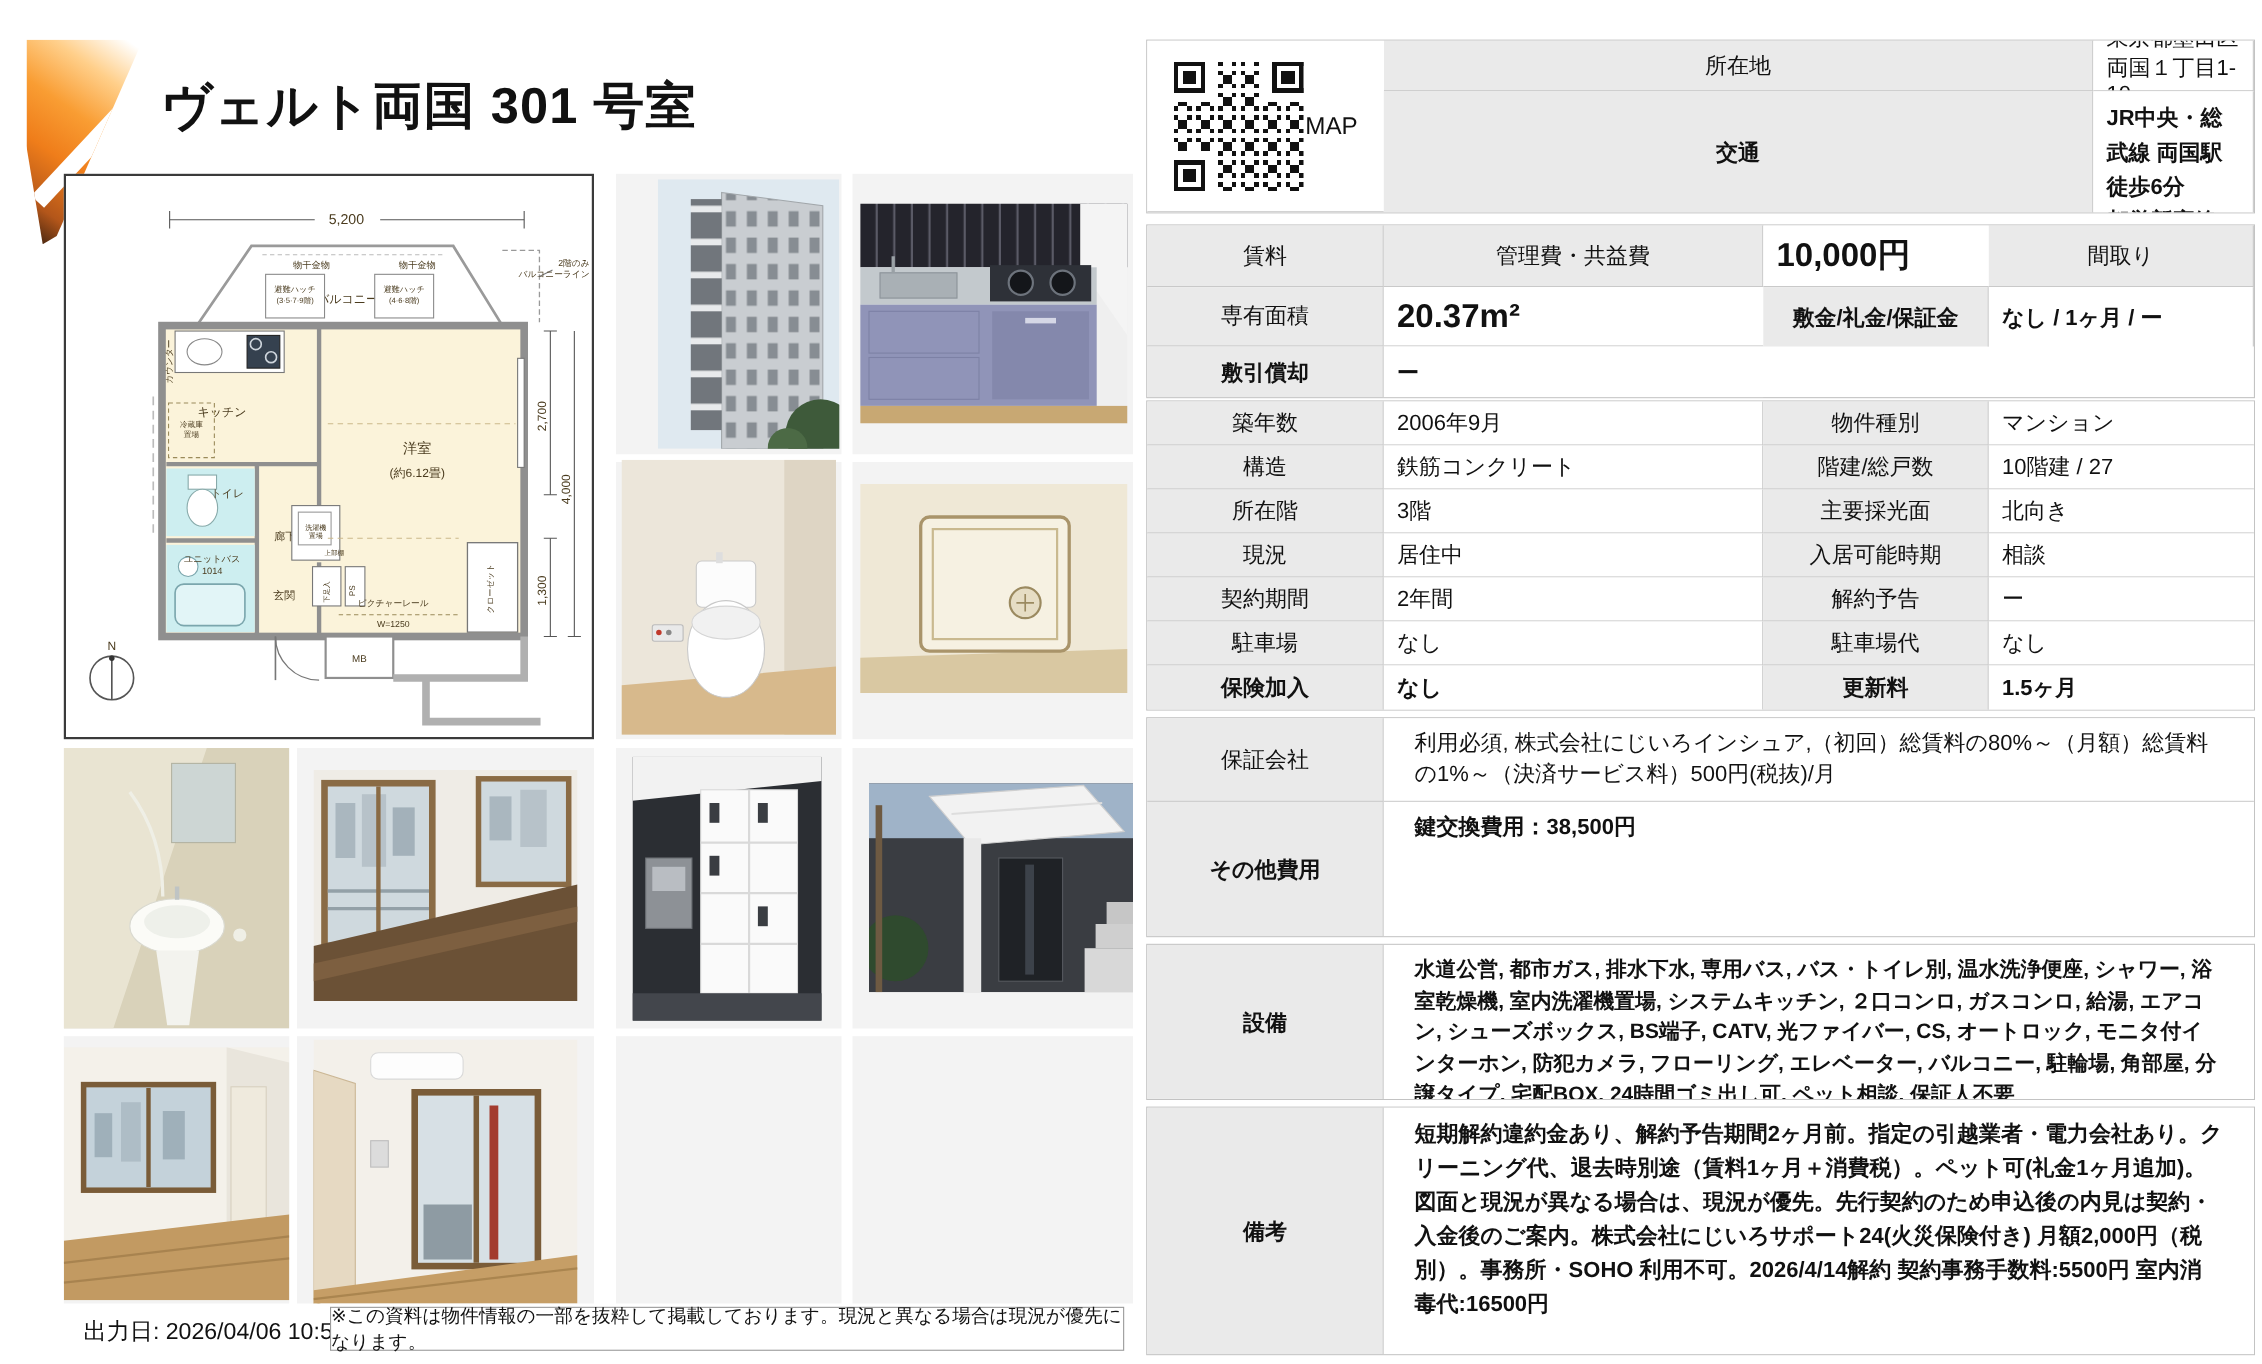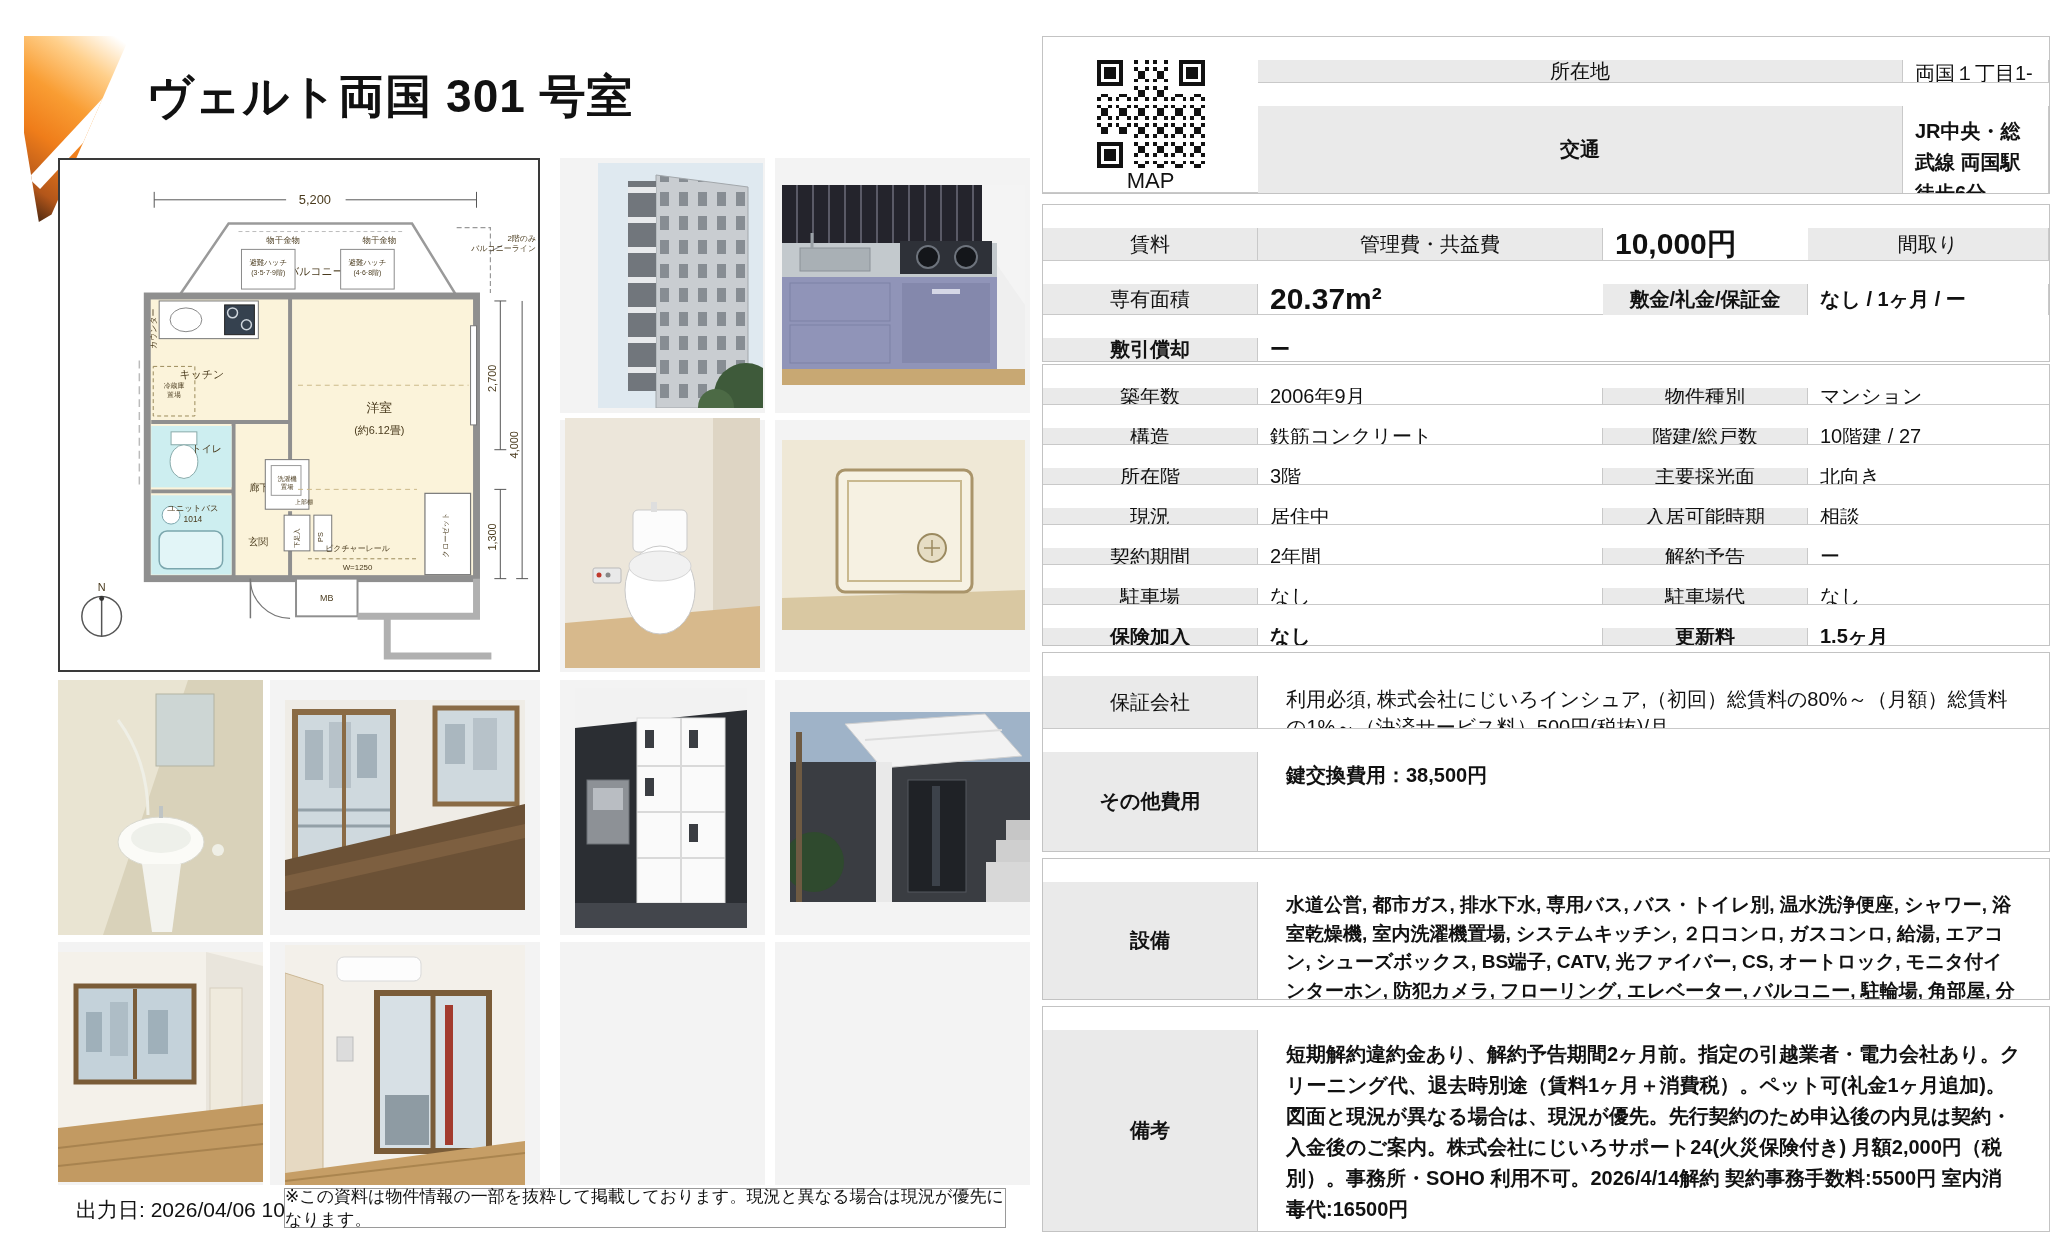--- a/index.html
+++ b/index.html
@@ -22,38 +22,38 @@
   .ph svg{display:block;}
 
   
   .floorplan{position:absolute;left:58px;top:158px;width:482px;height:514px;background:#fff;
              border:2px solid #3a3a3a;box-sizing:border-box;}
   .floorplan svg{display:block;width:100%;height:100%;}
   .fp-t{fill:#4a3b1e;font-family:"Liberation Sans","DejaVu Sans",sans-serif;}
 
   
   .outdate{position:absolute;left:76px;top:1196px;font-size:21px;}
-  .disclaimer{position:absolute;left:284px;top:1188px;width:722px;height:40px;border:1px solid #9a9a9a;
+  .disclaimer{position:absolute;left:300px;top:1188px;width:722px;height:40px;border:1px solid #9a9a9a;
               box-sizing:border-box;display:flex;align-items:center;justify-content:center;
               font-size:17px;background:#fff;}
 
   
   .sec{position:absolute;left:1042px;width:1008px;border:1px solid #c3c3c3;box-sizing:border-box;
        display:grid;background:#fff;}
   .cell{box-sizing:border-box;border-right:1px solid #c9c9c9;border-bottom:1px solid #c9c9c9;
-        display:flex;align-items:center;font-size:20px;overflow:hidden;margin-top:23px;}
+        display:flex;align-items:center;font-size:20px;overflow:hidden;}
   .lbl{background:#eaeaea;justify-content:center;text-align:center;}
   .val{background:#fff;padding:0 12px;}
   .big{font-size:30px;font-weight:700;}
   .bold{font-weight:700;}
   .nr{border-right:none;}
   .nb{border-bottom:none;font-weight:bold;}
   .topalign{align-items:flex-start;padding-top:8px;}
   .wrap{display:block;line-height:1.42;padding:9px 28px;}
-  .qrcell{flex-direction:column;justify-content:center;gap:2px;}
+  .qrcell{justify-content:center;gap:2px;}
   .qrcell svg{width:118px;height:118px;}
   .maplab{font-size:22px;line-height:1;}
 
   #sec1{top:36px;grid-template-columns:215px 645px 146px;grid-template-rows:46px 110px;}
   #sec2{top:204px;grid-template-columns:215px 345px 205px 241px;grid-template-rows:56px 54px 46px;}
   #sec3{top:364px;grid-template-columns:215px 345px 205px 241px;grid-template-rows:repeat(7,40px);}
   #sec4{top:652px;grid-template-columns:215px 791px;grid-template-rows:76px 122px;}
   #sec5{top:858px;grid-template-columns:215px 791px;grid-template-rows:140px;}
   #sec6{top:1006px;grid-template-columns:215px 791px;grid-template-rows:224px;}
   .acc-line{line-height:1.55;}

